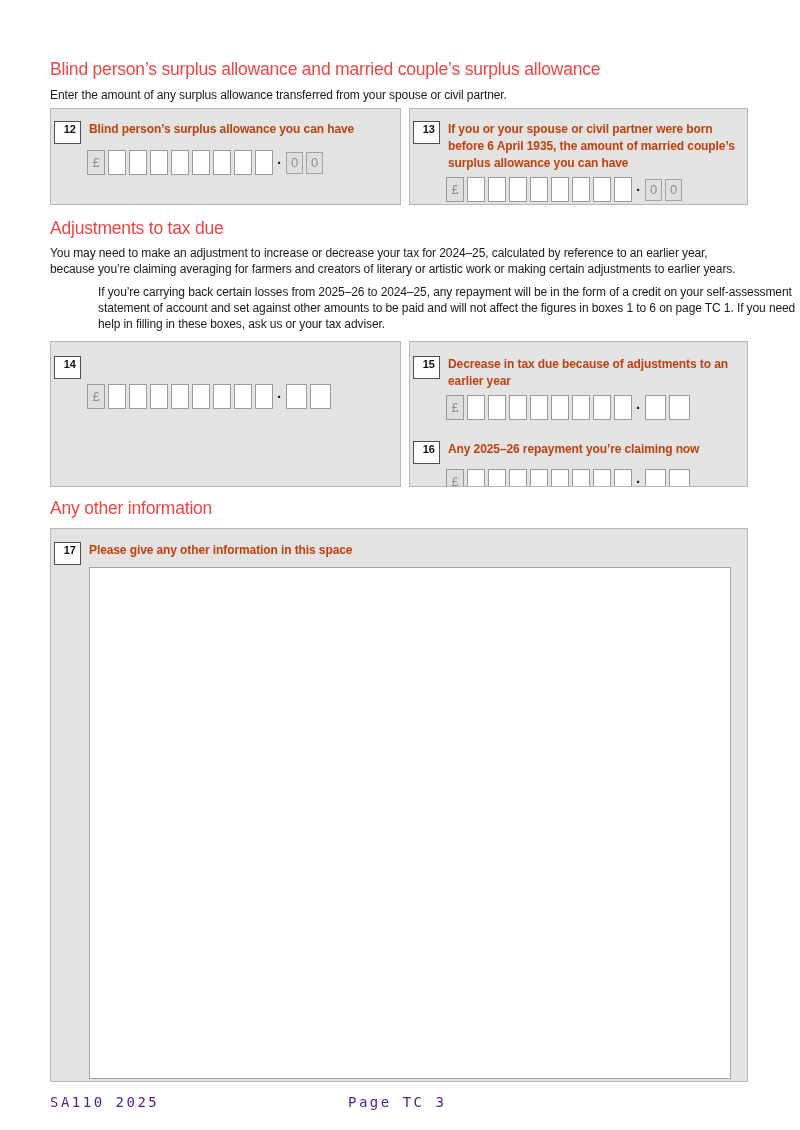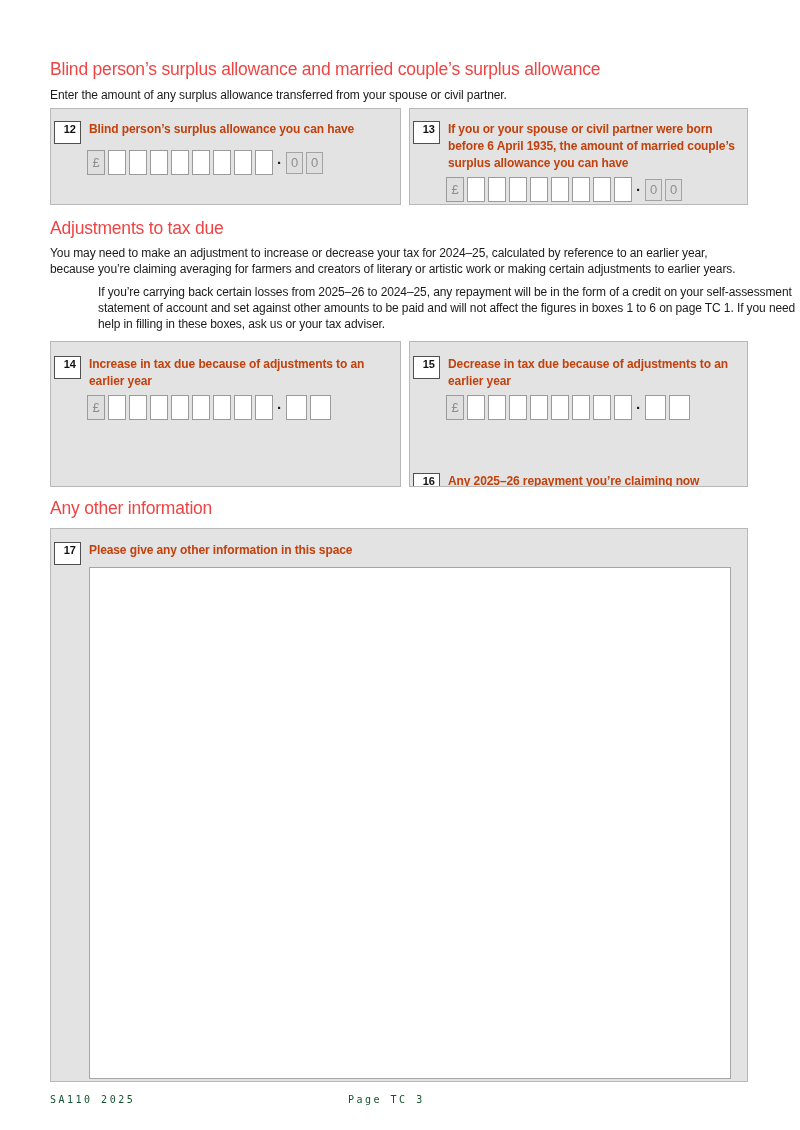--- a/index.html
+++ b/index.html
@@ -58,21 +58,21 @@
     flex:none; width:21px; height:25px; background:#ffffff;
     border:1px solid #9b9b9b; margin-right:3px;
   }
   .free-text {
     margin:2px 0 0 38px; width:642px; height:512px; background:#ffffff;
     border:1px solid #a5a5a5; font-size:12px; padding:6px;
     color:#151515;
   }
   .footer-item {
     position:absolute; font-family:"DejaVu Sans Mono", monospace;
-    font-size:10px; letter-spacing:2.5px; color:#14532d;
+    font-size:14px; letter-spacing:2.5px; color:#4c1d95;
   }
 </style>
 </head>
 <body>
 
 <div class="page">
 
   <div class="h2" style="top:59px;">Blind person’s surplus allowance and married couple’s surplus allowance</div>
   <div class="intro" style="top:87px;">Enter the amount of any surplus allowance transferred from your spouse or civil partner.</div>
 
@@ -120,21 +120,20 @@
   </div>
 
   <div class="h2" style="top:218px;">Adjustments to tax due</div>
   <div class="para" style="top:245px;">You may need to make an adjustment to increase or decrease your tax for 2024–25, calculated by reference to an earlier year, because you’re claiming averaging for farmers and creators of literary or artistic work or making certain adjustments to earlier years.</div>
   <div class="para" style="top:284px;margin-left:48px;">If you’re carrying back certain losses from 2025–26 to 2024–25, any repayment will be in the form of a credit on your self-assessment statement of account and set against other amounts to be paid and will not affect the figures in boxes 1 to 6 on page TC 1. If you need help in filling in these boxes, ask us or your tax adviser.</div>
 
   <div class="panel" style="top:341px; height:146px;">
     <div class="col col-l">
       <div class="qrow tight">
         <span class="badge">14</span>
-        <span class="qlabel" style="max-width:295px;">Increase in tax due because of adjustments to an earlier year</span>
       </div>
       <div class="crow" style="margin-top:5px;">
         <span class="cur">£</span>
         <span class="cell"></span>
         <span class="cell"></span>
         <span class="cell"></span>
         <span class="cell"></span>
         <span class="cell"></span>
         <span class="cell"></span>
         <span class="cell"></span>
@@ -156,21 +155,21 @@
         <span class="cell"></span>
         <span class="cell"></span>
         <span class="cell"></span>
         <span class="cell"></span>
         <span class="cell"></span>
         <span class="cell"></span>
         <span class="dp">·</span>
         <span class="pence-empty"></span>
         <span class="pence-empty"></span>
       </div>
-      <div class="qrow" style="padding-top:21px;margin-top:32px;">
+      <div class="qrow" style="padding-top:21px;">
         <span class="badge">16</span>
         <span class="qlabel" style="max-width:285px;">Any 2025–26 repayment you’re claiming now</span>
       </div>
       <div class="crow" style="margin-top:5px;">
         <span class="cur">£</span>
         <span class="cell"></span>
         <span class="cell"></span>
         <span class="cell"></span>
         <span class="cell"></span>
         <span class="cell"></span>

